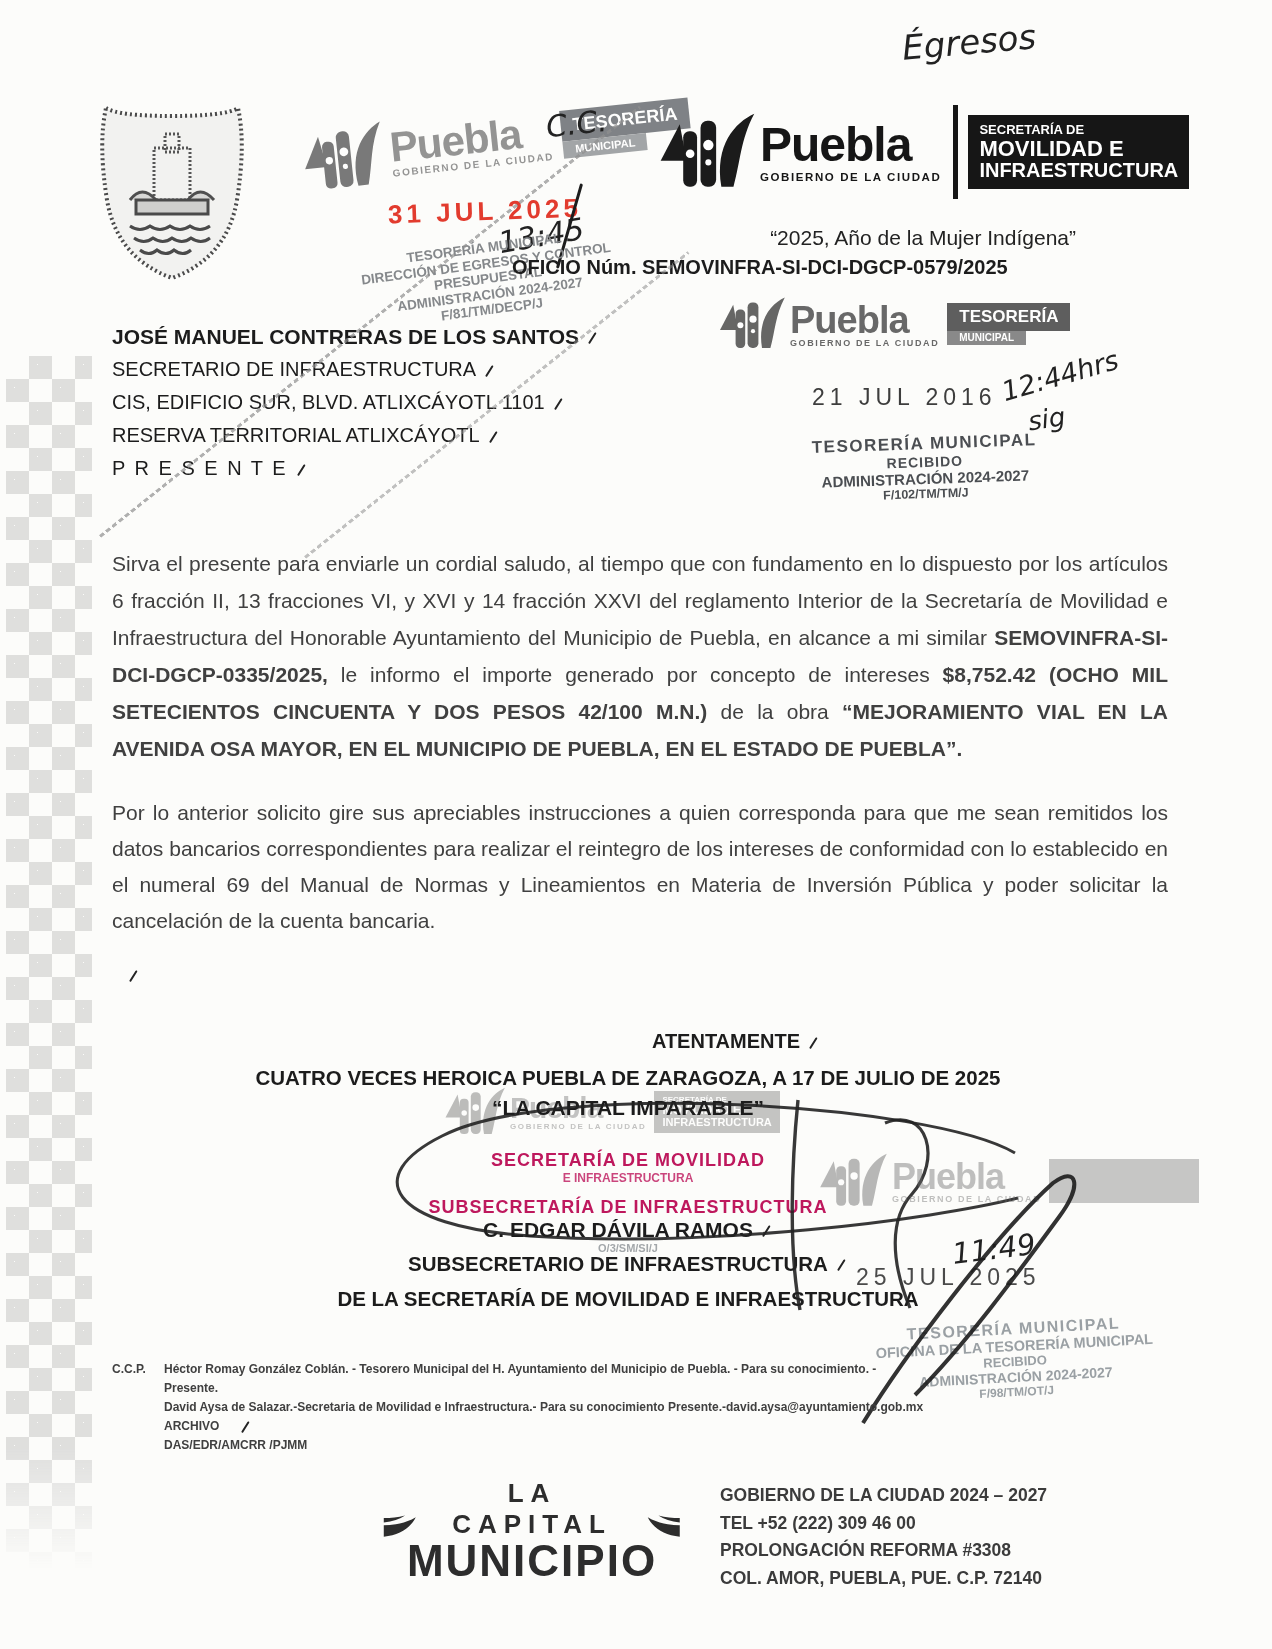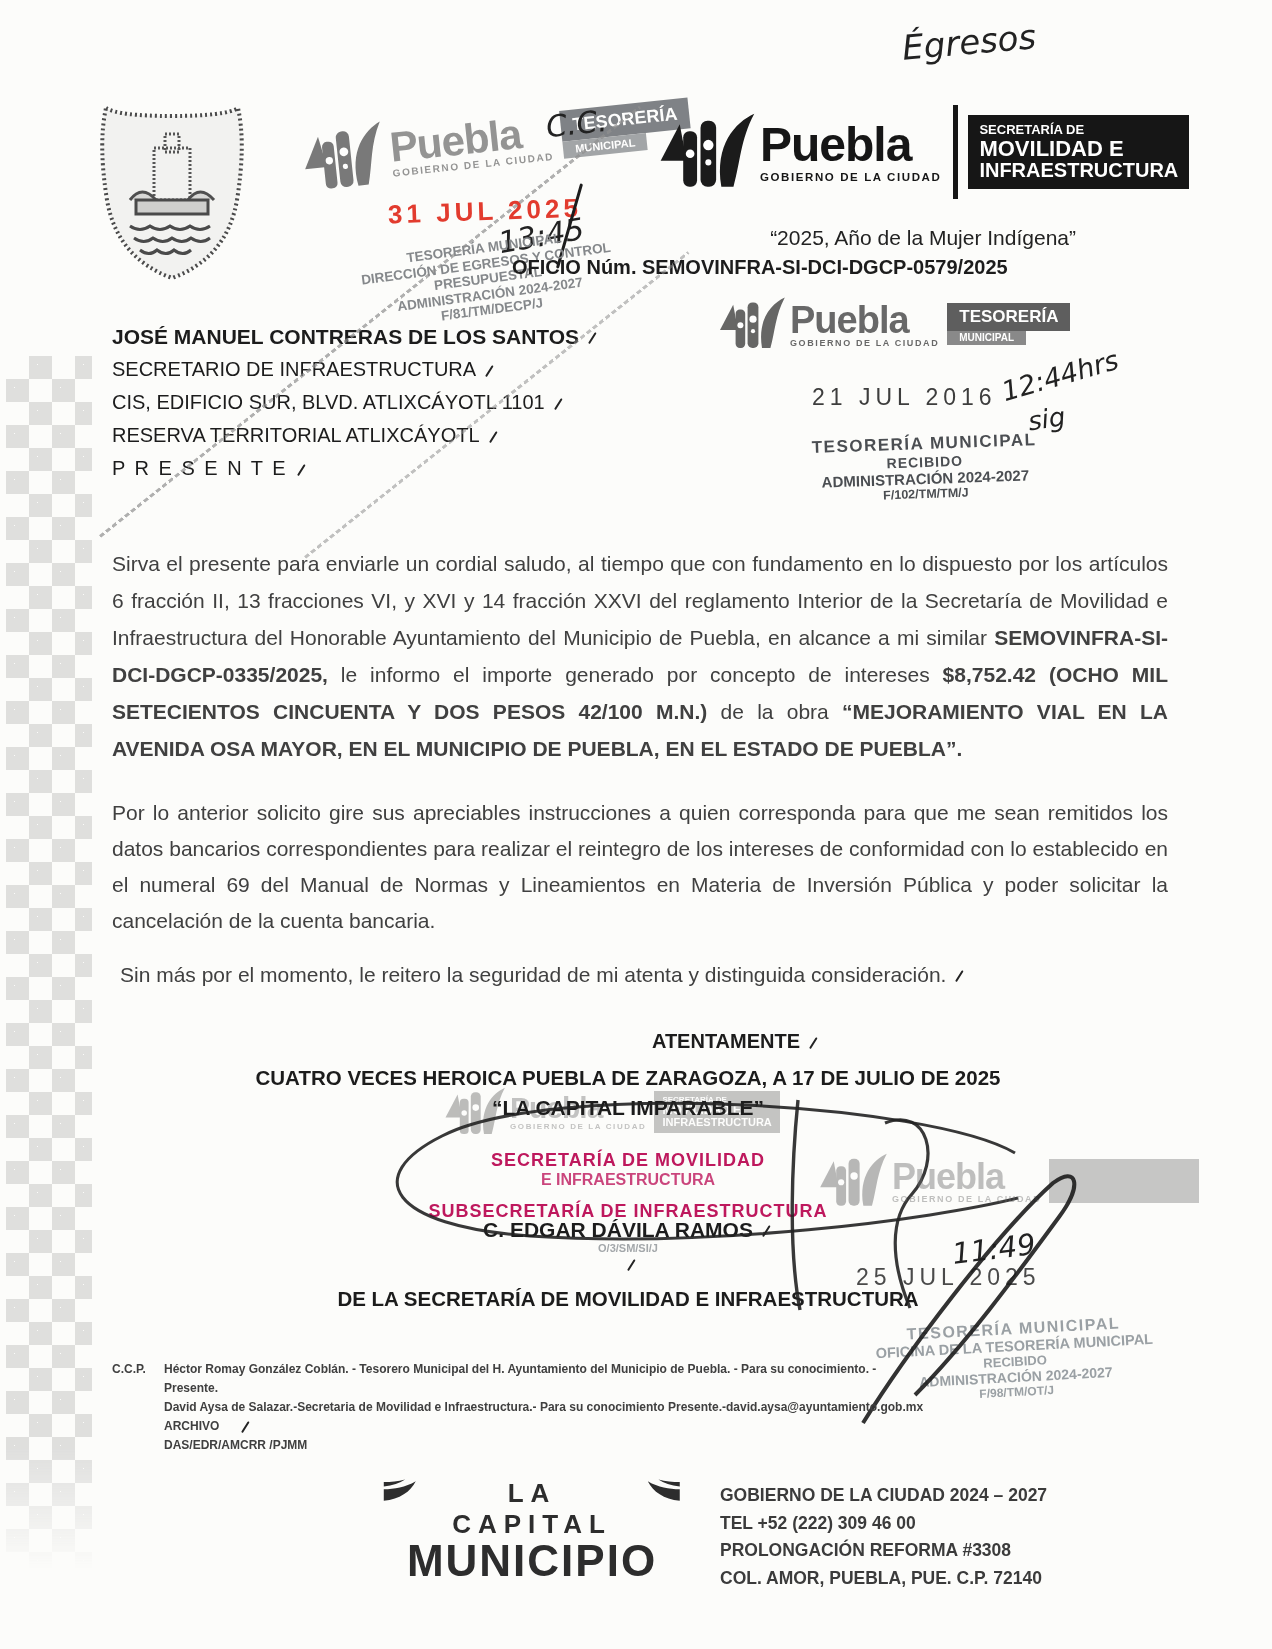--- a/index.html
+++ b/index.html
@@ -164,21 +164,21 @@
       <div style="font-size:15px">ADMINISTRACIÓN 2024-2027</div>
       <div style="font-size:12.5px">F/102/TM/TM/J</div>
     </div>
   </div>
 
   <div class="abs body-par" style="left:112px;top:545px;line-height:37px">
     <span>Sirva el presente para enviarle un cordial saludo, al tiempo que con fundamento en lo dispuesto por los artículos 6 fracción II, 13 fracciones VI, y XVI y 14 fracción XXVI del reglamento Interior de la Secretaría de Movilidad e Infraestructura del Honorable Ayuntamiento del Municipio de Puebla, en alcance a mi similar </span><span class="b">SEMOVINFRA-SI-DCI-DGCP-0335/2025,</span><span> le informo el importe generado por concepto de intereses </span><span class="b">$8,752.42 (OCHO MIL SETECIENTOS CINCUENTA Y DOS PESOS 42/100 M.N.)</span><span> de la obra </span><span class="b">“MEJORAMIENTO VIAL EN LA AVENIDA OSA MAYOR, EN EL MUNICIPIO DE PUEBLA, EN EL ESTADO DE PUEBLA”.</span>
   </div>
   <div class="abs body-par" style="left:112px;top:795px;line-height:36px">Por lo anterior solicito gire sus apreciables instrucciones a quien corresponda para que me sean remitidos los datos bancarios correspondientes para realizar el reintegro de los intereses de conformidad con lo establecido en el numeral 69 del Manual de Normas y Lineamientos en Materia de Inversión Pública y poder solicitar la cancelación de la cuenta bancaria.</div>
   <div class="abs body-par" style="left:120px;top:957px;line-height:36px">
-    <span>Sin más por el momento, le reitero la seguridad de mi atenta y distinguida consideración.</span><span class="tick"></span>
+    <span class="tick"></span>
   </div>
 
   <div class="abs center-line" style="left:180px;width:1112px;top:1030;top:1030px;font-size:20px;font-weight:bold">
     <span>ATENTAMENTE</span><span class="tick"></span>
   </div>
   <div class="abs center-line" style="top:1066px;font-size:20.5px;font-weight:bold">CUATRO VECES HEROICA PUEBLA DE ZARAGOZA, A 17 DE JULIO DE 2025</div>
 
   <div class="abs logo-row" style="left:440px;top:1082px;opacity:.38;filter:grayscale(1)">
     <svg width="66" height="60" viewBox="0 0 120 100">
       <path d="M10 60 L32 18 L40 60 Z" fill="#555"></path>
@@ -196,30 +196,30 @@
       <div style="font-size:8px">SECRETARÍA DE</div>
       <div style="font-size:12px">MOVILIDAD E</div>
       <div style="font-size:11px">INFRAESTRUCTURA</div>
     </div>
   </div>
 
   <div class="abs center-line" style="top:1096px;font-size:21px;font-weight:bold">“LA CAPITAL IMPARABLE”</div>
 
   <div class="abs center-line" style="top:1150px;color:#be185d;font-weight:bold">
     <div style="font-size:18px;letter-spacing:1px">SECRETARÍA DE MOVILIDAD</div>
-    <div style="font-size:16px;opacity:.8">E INFRAESTRUCTURA</div>
+    <div style="font-size:12px;opacity:.8">E INFRAESTRUCTURA</div>
     <div style="font-size:18px;margin-top:12px;letter-spacing:1px">SUBSECRETARÍA DE INFRAESTRUCTURA</div>
   </div>
 
   <div class="abs center-line" style="top:1218px;font-size:21px;font-weight:bold">
     <span>C. EDGAR DÁVILA RAMOS</span><span class="tick"></span>
   </div>
   <div class="abs center-line" style="top:1242px;font-size:11px;color:#a3a7aa;font-weight:bold">O/3/SM/SI/J</div>
   <div class="abs center-line" style="top:1252px;font-size:20.5px;font-weight:bold">
-    <span class="tick"></span>
+    <span>SUBSECRETARIO DE INFRAESTRUCTURA</span><span class="tick"></span>
   </div>
   <div class="abs center-line" style="top:1287px;font-size:20.5px;font-weight:bold">DE LA SECRETARÍA DE MOVILIDAD E INFRAESTRUCTURA</div>
 
   <svg class="abs" style="left:370px;top:1098px" width="660" height="215" viewBox="0 0 660 215">
     <path d="M645 55 C560 5 180 -18 72 38 C-8 78 18 128 160 138 C340 150 560 122 648 100" fill="none" stroke="#222" stroke-width="3" opacity=".9"></path>
     <path d="M428 2 C422 62 418 150 430 212" fill="none" stroke="#222" stroke-width="3.4" opacity=".9"></path>
     <path d="M515 25 C558 8 572 62 542 96 C520 120 520 162 540 210" fill="none" stroke="#222" stroke-width="3.2" opacity=".9"></path>
   </svg>
 
   <div class="abs logo-row" style="left:814px;top:1148px;opacity:.42;filter:grayscale(1)">
@@ -254,21 +254,21 @@
     <div class="ccp" style="width:52px">C.C.P.</div>
     <div style="width:760px">
       <div class="ccp">Héctor Romay González Coblán. - Tesorero Municipal del H. Ayuntamiento del Municipio de Puebla. - Para su conocimiento. -Presente.</div>
       <div class="ccp">David Aysa de Salazar.-Secretaria de Movilidad e Infraestructura.- Para su conocimiento Presente.-david.aysa@ayuntamiento.gob.mx</div>
       <div class="ccp"><span>ARCHIVO</span><span class="tick" style="margin-left:20px"></span></div>
       <div class="ccp">DAS/EDR/AMCRR /PJMM</div>
     </div>
   </div>
 
   <div class="abs" style="left:382px;top:1478px;width:300px;text-align:center;color:#2d2d2d">
-    <div style="display:flex;align-items:flex-start;justify-content:center;gap:16px">
+    <div style="display:flex;align-items:flex-end;justify-content:center;gap:16px">
       <svg width="40" height="26" viewBox="0 0 40 26" style="transform:scaleX(-1)">
         <path d="M38 24 C20 22 8 14 2 2 C14 9 26 11 38 11 Z" fill="#2d2d2d"></path>
         <path d="M38 8 C28 7 20 4 14 0 C22 2 30 3 38 3 Z" fill="#2d2d2d"></path>
       </svg>
       <div style="font-size:26px;font-weight:800;letter-spacing:7px">LA CAPITAL</div>
       <svg width="40" height="26" viewBox="0 0 40 26">
         <path d="M38 24 C20 22 8 14 2 2 C14 9 26 11 38 11 Z" fill="#2d2d2d"></path>
         <path d="M38 8 C28 7 20 4 14 0 C22 2 30 3 38 3 Z" fill="#2d2d2d"></path>
       </svg>
     </div>

